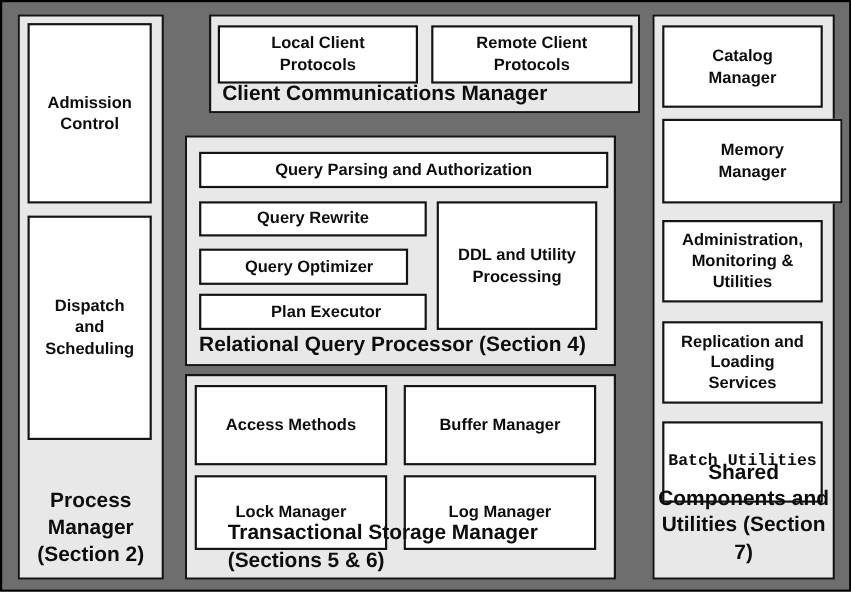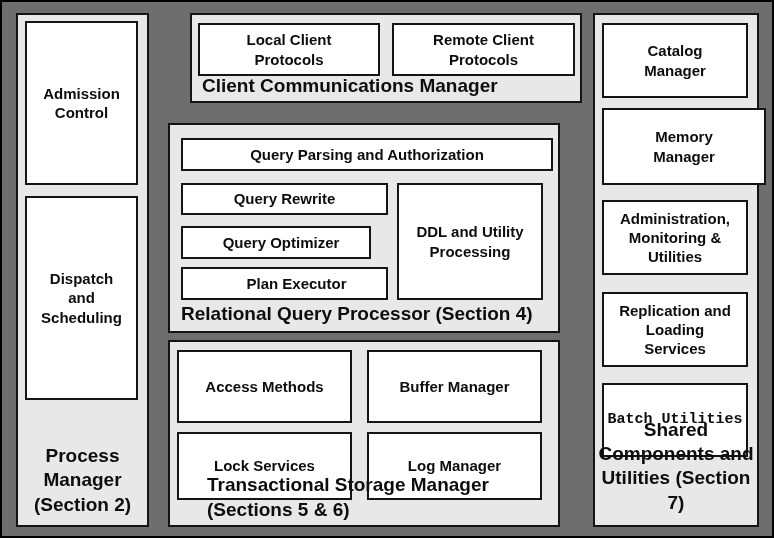--- a/index.html
+++ b/index.html
@@ -119,21 +119,21 @@
     <div class="box" id="box-optimizer">Query Optimizer</div>
     <div class="box" id="box-executor">Plan Executor</div>
     <div class="box" id="box-ddl">DDL and Utility
 Processing</div>
     <div class="panel-label" id="label-rqp">Relational Query Processor (Section 4)</div>
   </div>
 
   <div class="panel" id="panel-tsm">
     <div class="box" id="box-access">Access Methods</div>
     <div class="box" id="box-buffer">Buffer Manager</div>
-    <div class="box" id="box-lock">Lock Services</div>
+    <div class="box" id="box-lock">Lock Manager</div>
     <div class="box" id="box-log">Log Manager</div>
     <div class="panel-label" id="label-tsm">Transactional Storage Manager (Sections 5 &amp; 6)</div>
   </div>
 
   <div class="panel" id="panel-shared">
     <div class="box" id="box-catalog">Catalog
 Manager</div>
     <div class="box" id="box-memory">Memory
 Manager</div>
     <div class="box" id="box-admin">Administration,

